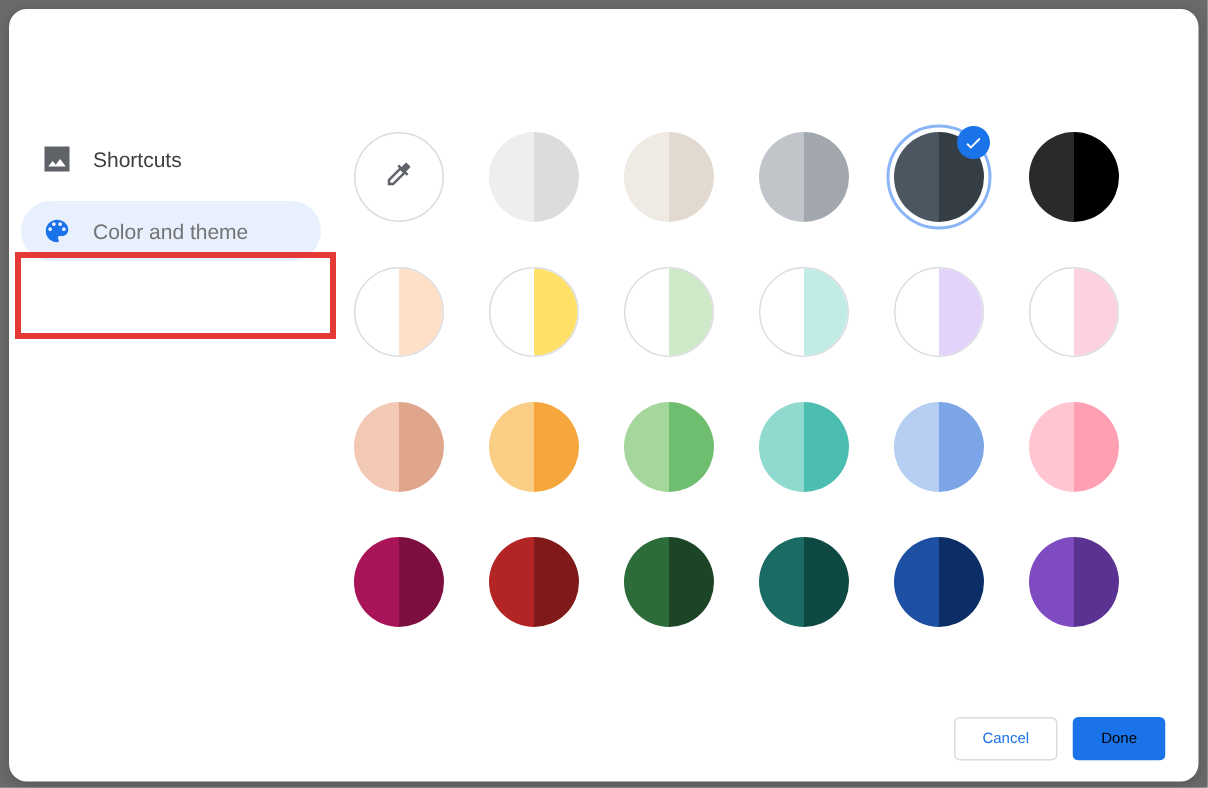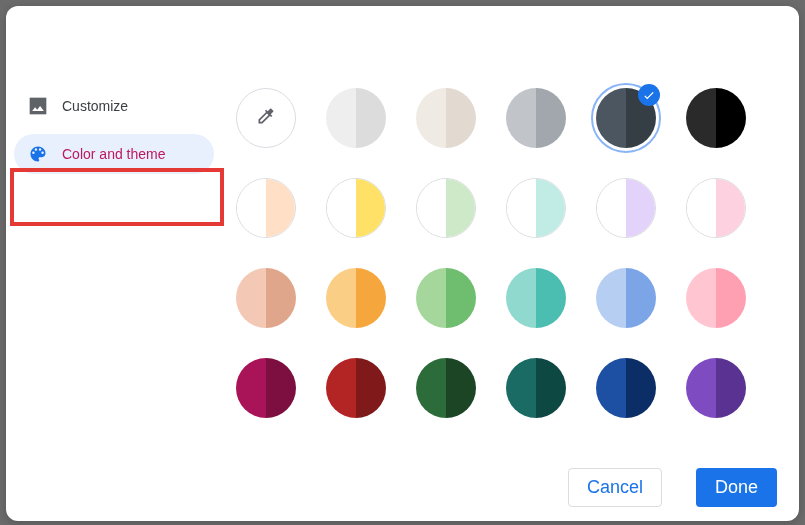--- a/index.html
+++ b/index.html
@@ -32,21 +32,21 @@
     padding: 10px 14px;
     border-radius: 20px;
     font-size: 14px;
     color: #3c4043;
     cursor: pointer;
     margin-bottom: 8px;
   }
   .nav-item .icon { width: 20px; height: 20px; display:flex; align-items:center; justify-content:center; }
   .nav-item.active {
     background: #e8f0fe;
-    color: #be185d;
+    color: #737373;
     border-radius: 22px;
   }
   .nav-item.active svg { fill: #1a73e8; }
   .highlight-box {
     position: absolute;
     top: 162px;
     left: 4px;
     width: 214px;
     height: 58px;
     border: 4px solid #e53935;
@@ -107,53 +107,52 @@
   }
   .bordered .swatch-inner { border: 1px solid #dadce0; }
   .footer {
     position: absolute;
     bottom: 14px;
     right: 22px;
     display: flex;
     gap: 10px;
   }
   .btn {
-    font-size: 18px;
+    font-size: 10px;
     padding: 8px 18px;
     border-radius: 4px;
     cursor: pointer;
     border: 1px solid transparent;
     font-family: inherit;
   }
   .btn-cancel {
     background: #fff;
     color: #1a73e8;
     border: 1px solid #dadce0;
   }
   .btn-done {
     background: #1a73e8;
-    color: #ffffff;
-    margin-left: 24px;
+    color: #000000;
   }
 </style>
 </head>
 <body>
 
 <div class="dialog">
 
 
   <div class="sidebar">
     <div class="nav-item">
       <span class="icon">
         <svg viewBox="0 0 24 24" width="20" height="20" fill="#5f6368">
             <path d="M21 19V5c0-1.1-.9-2-2-2H5c-1.1 0-2 .9-2 2v14c0 1.1.9 2 2 2h14c1.1 0 2-.9 2-2zM8.5 13.5l2.5 3 3.5-4.5L19 18H5l3.5-4.5z"></path>
             <rect x="3" y="3" width="18" height="18" fill="none" stroke="#5f6368" stroke-width="2"></rect>
           </svg>
       </span>
-      <span>Customize</span>
+      <span>Shortcuts</span>
     </div>
     <div class="nav-item active">
       <span class="icon">
         <svg viewBox="0 0 24 24" width="20" height="20" fill="#1a73e8">
             <path d="M12 3C7 3 3 7 3 12s4 9 9 9c.8 0 1.5-.7 1.5-1.5 0-.4-.1-.7-.4-1-.2-.3-.4-.6-.4-1 0-.8.7-1.5 1.5-1.5H16c2.8 0 5-2.2 5-5 0-4.4-4-8-9-8zm-5.5 9c-.8 0-1.5-.7-1.5-1.5S5.7 9 6.5 9 8 9.7 8 10.5 7.3 12 6.5 12zm3-4C8.7 8 8 7.3 8 6.5S8.7 5 9.5 5s1.5.7 1.5 1.5S10.3 8 9.5 8zm5 0c-.8 0-1.5-.7-1.5-1.5S13.7 5 14.5 5s1.5.7 1.5 1.5S15.3 8 14.5 8zm3 4c-.8 0-1.5-.7-1.5-1.5S16.7 9 17.5 9s1.5.7 1.5 1.5-.7 1.5-1.5 1.5z"></path>
           </svg>
       </span>
       <span>Color and theme</span>
     </div>
   </div>

